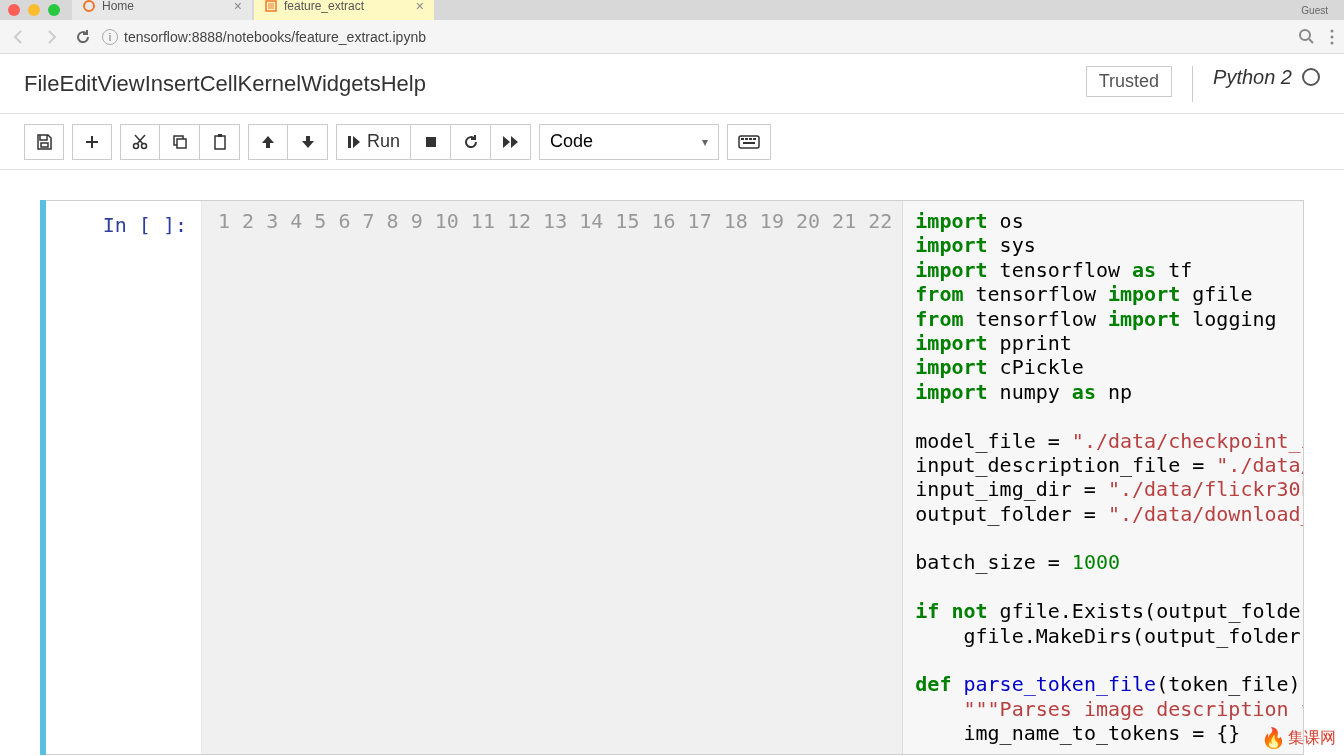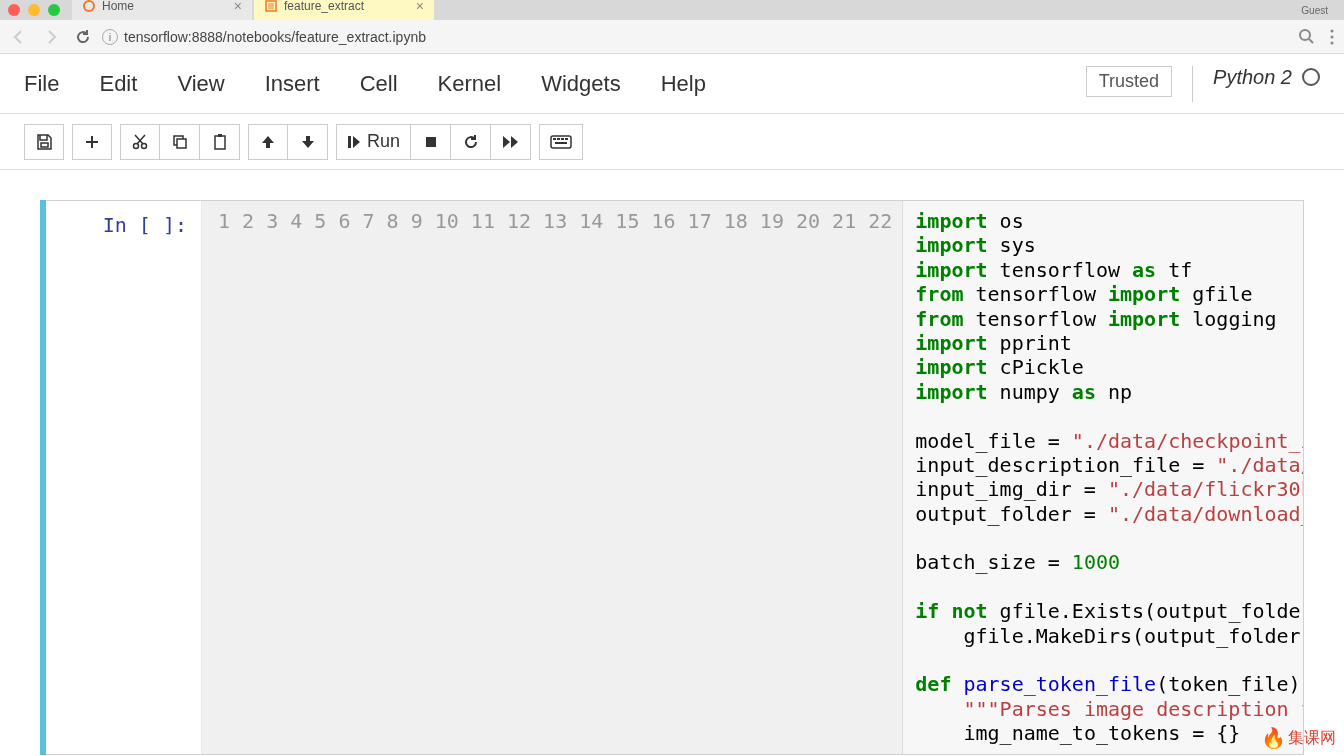--- a/index.html
+++ b/index.html
@@ -23,21 +23,21 @@
 .addr-bar { background: #f5f5f5; height: 34px; display: flex; align-items: center; padding: 0 10px; gap: 10px; border-bottom: 1px solid #ddd; }
 .nav-icons { display: flex; gap: 14px; align-items: center; color: #888; }
 .nav-icons .disabled { color: #ccc; }
 .url-box { flex: 0 1 auto; display: flex; align-items: center; gap: 6px; font-size: 14px; color: #444; }
 .url-box .info-icon { color: #777; font-size:14px; border:1px solid #aaa; border-radius:50%; width:16px; height:16px; display:flex; align-items:center; justify-content:center; font-size:11px;}
 .addr-right { margin-left:auto; display:flex; gap:14px; color:#888; }
 
 
 .jp-container { background:#fff; padding: 0; }
 .jp-menu { display: flex; align-items: center; padding: 10px 24px; font-size: 22px; color: #333; border-bottom: 1px solid #e0e0e0; height:60px;}
-.jp-menu .menu-items { display:flex; gap:40px; }
+.jp-menu .menu-items { display:flex; }
 .jp-menu .menu-item { cursor:pointer; }
 .jp-menu .right { margin-left:auto; display:flex; align-items:flex-start; gap:20px; }
 .jp-menu .trusted { border:1px solid #ccc; padding:4px 12px; font-size:18px; color:#555; }
 .jp-menu .divider { width:1px; height:36px; background:#ccc; }
 .jp-menu .kernel { font-size:20px; color:#333; display:flex; align-items:center; gap:10px;font-style:italic;}
 .jp-menu .kernel-circle { width:18px; height:18px; border:2px solid #555; border-radius:50%; }
 
 
 .jp-toolbar { display:flex; align-items:center; padding: 8px 24px; gap:8px; border-bottom:1px solid #e0e0e0; height:56px;}
 .tbtn { border:1px solid #ccc; background:#fff; height:36px; min-width:40px; display:flex; align-items:center; justify-content:center; cursor:pointer; padding:7px 10px; font-size:18px; color:#333;}
@@ -229,20 +229,24 @@
             <path d="M14 9 A5 5 0 1 1 12.5 5.5" fill="none" stroke="#333" stroke-width="2"></path>
             <path d="M13 2 L13 6 L9 6" fill="none" stroke="#333" stroke-width="2"></path>
           </svg>
     </div>
     <div class="tbtn">
       <svg width="18" height="14" viewBox="0 0 18 14">
             <path d="M1 1 L8 7 L1 13 Z" fill="#333"></path>
             <path d="M9 1 L16 7 L9 13 Z" fill="#333"></path>
           </svg>
     </div>
+  </div>
+  <div class="celltype">
+    <span>Code</span>
+    <span class="caret">▾</span>
   </div>
   <div class="tbtn">
     <svg width="22" height="14" viewBox="0 0 22 14">
           <rect x="1" y="1" width="20" height="12" rx="2" fill="none" stroke="#333" stroke-width="1.5"></rect>
           <rect x="3" y="3" width="3" height="2" fill="#333"></rect>
           <rect x="7" y="3" width="3" height="2" fill="#333"></rect>
           <rect x="11" y="3" width="3" height="2" fill="#333"></rect>
           <rect x="15" y="3" width="3" height="2" fill="#333"></rect>
           <rect x="5" y="7" width="12" height="2" fill="#333"></rect>
         </svg>

